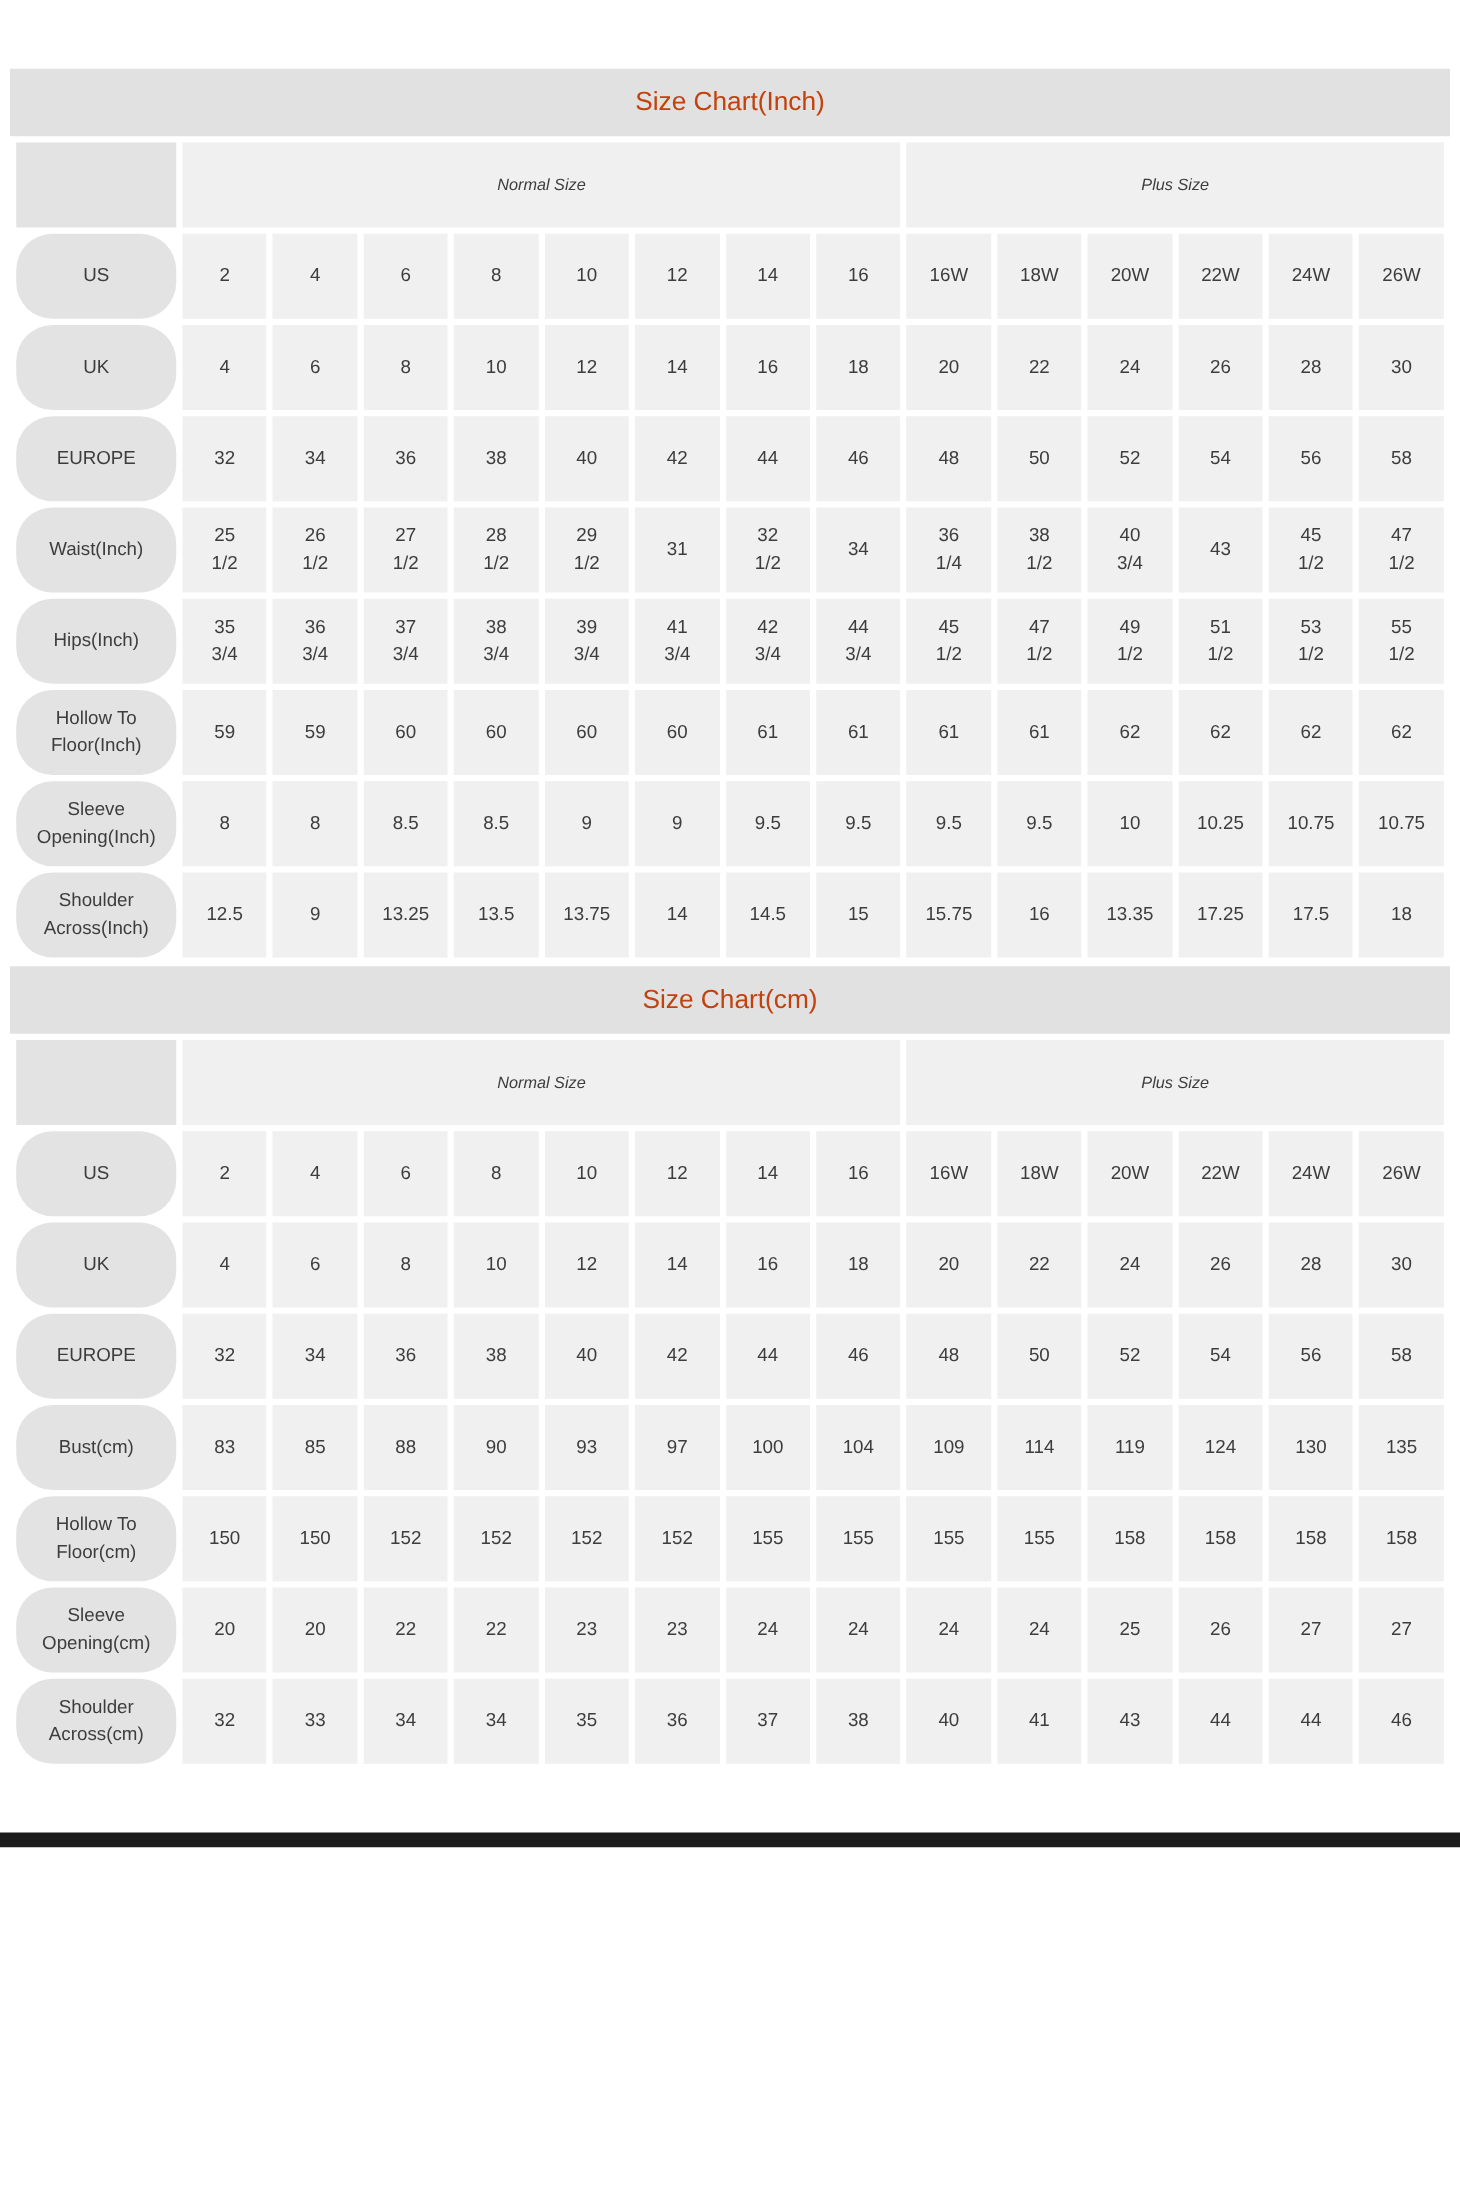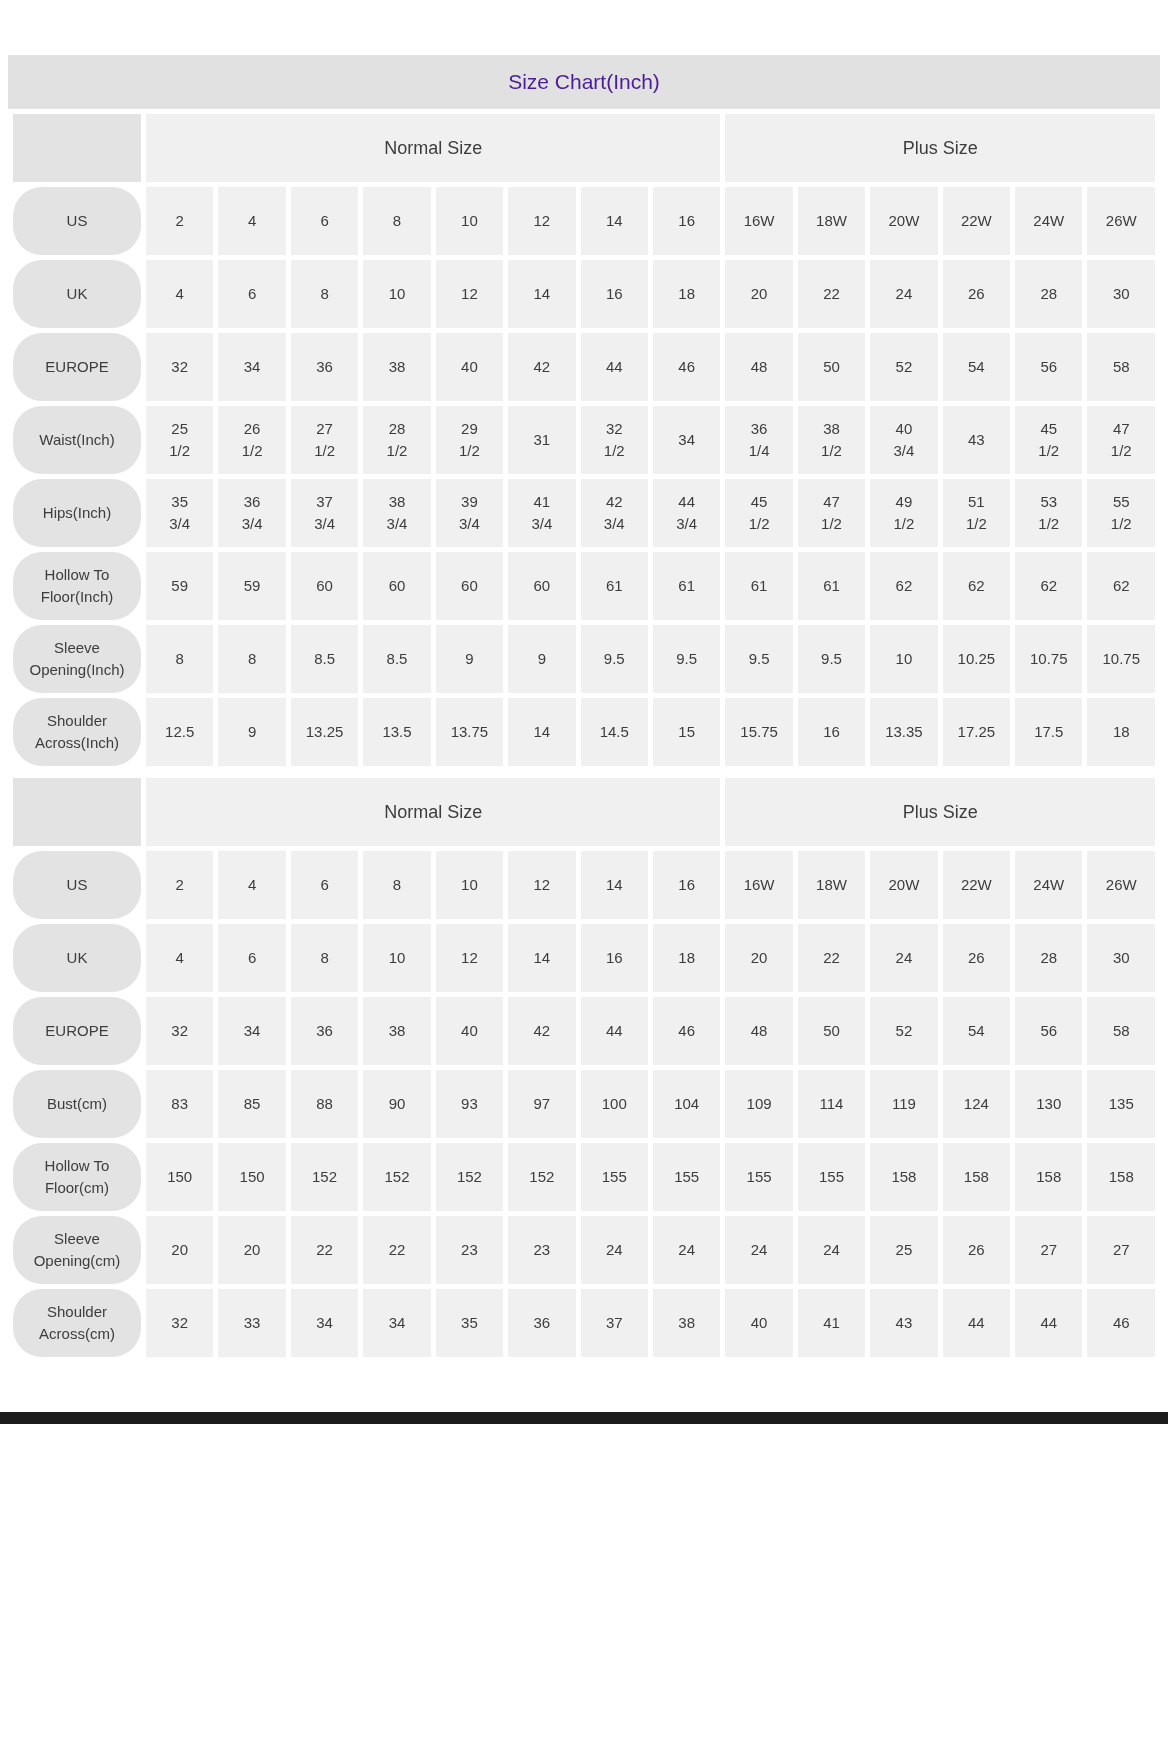--- a/index.html
+++ b/index.html
@@ -8,21 +8,21 @@
     color:#3d3d3d;
     width:1168px;
   }
   .page{padding:55px 8px 0 8px;}
   .chart-title{
     background:#e1e1e1;
     text-align:center;
     font-size:21px;
     line-height:24px;
     padding:15px 0;
-    color:#4c1d95;
+    color:#c2410c;
   }
   table.size-table{
     width:100%;
     border-collapse:separate;
     border-spacing:5px;
     table-layout:fixed;
     margin:0 0 2px 0;
   }
   col.label-col{width:128px;}
   td.cell{
@@ -38,21 +38,22 @@
   }
   td.label-cell{
     background:#e3e3e3;
     font-size:15px;
     border-radius:29px;
   }
   td.corner-cell{
     background:#e3e3e3;
   }
   td.group-cell{
-    font-size:18px;
+    font-size:13px;
+    font-style:italic;
   }
   .footer-bar{
     margin-top:50px;
     width:100%;
     height:12px;
     background:#1c1c1c;
   }
 </style>
 </head>
 <body>
@@ -246,20 +247,21 @@
           <td class="cell">15.75</td>
           <td class="cell">16</td>
           <td class="cell">13.35</td>
           <td class="cell">17.25</td>
           <td class="cell">17.5</td>
           <td class="cell">18</td>
         </tr>
       </tbody>
   </table>
 
+  <div class="chart-title">Size Chart(cm)</div>
   <table class="size-table">
     <colgroup>
         <col class="label-col">
         <col>
         <col>
         <col>
         <col>
         <col>
         <col>
         <col>

